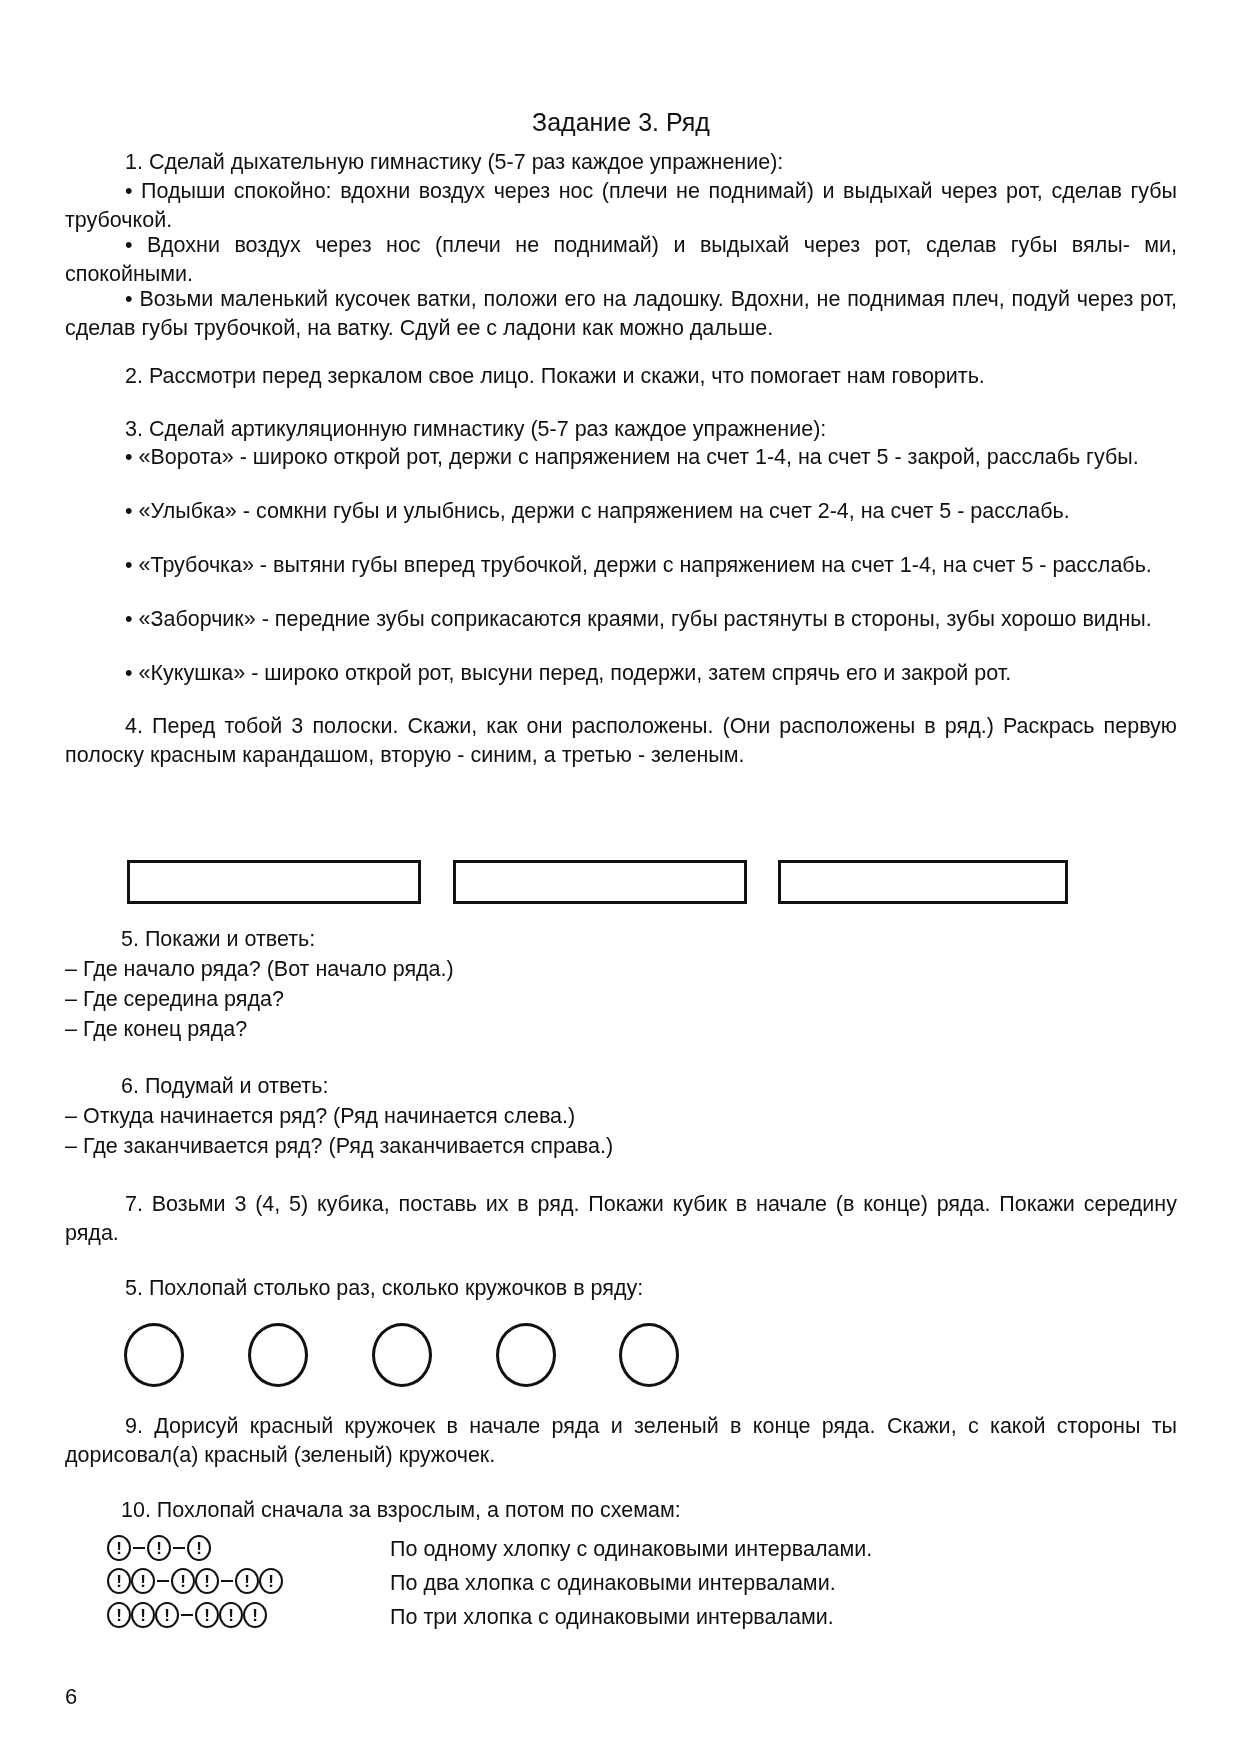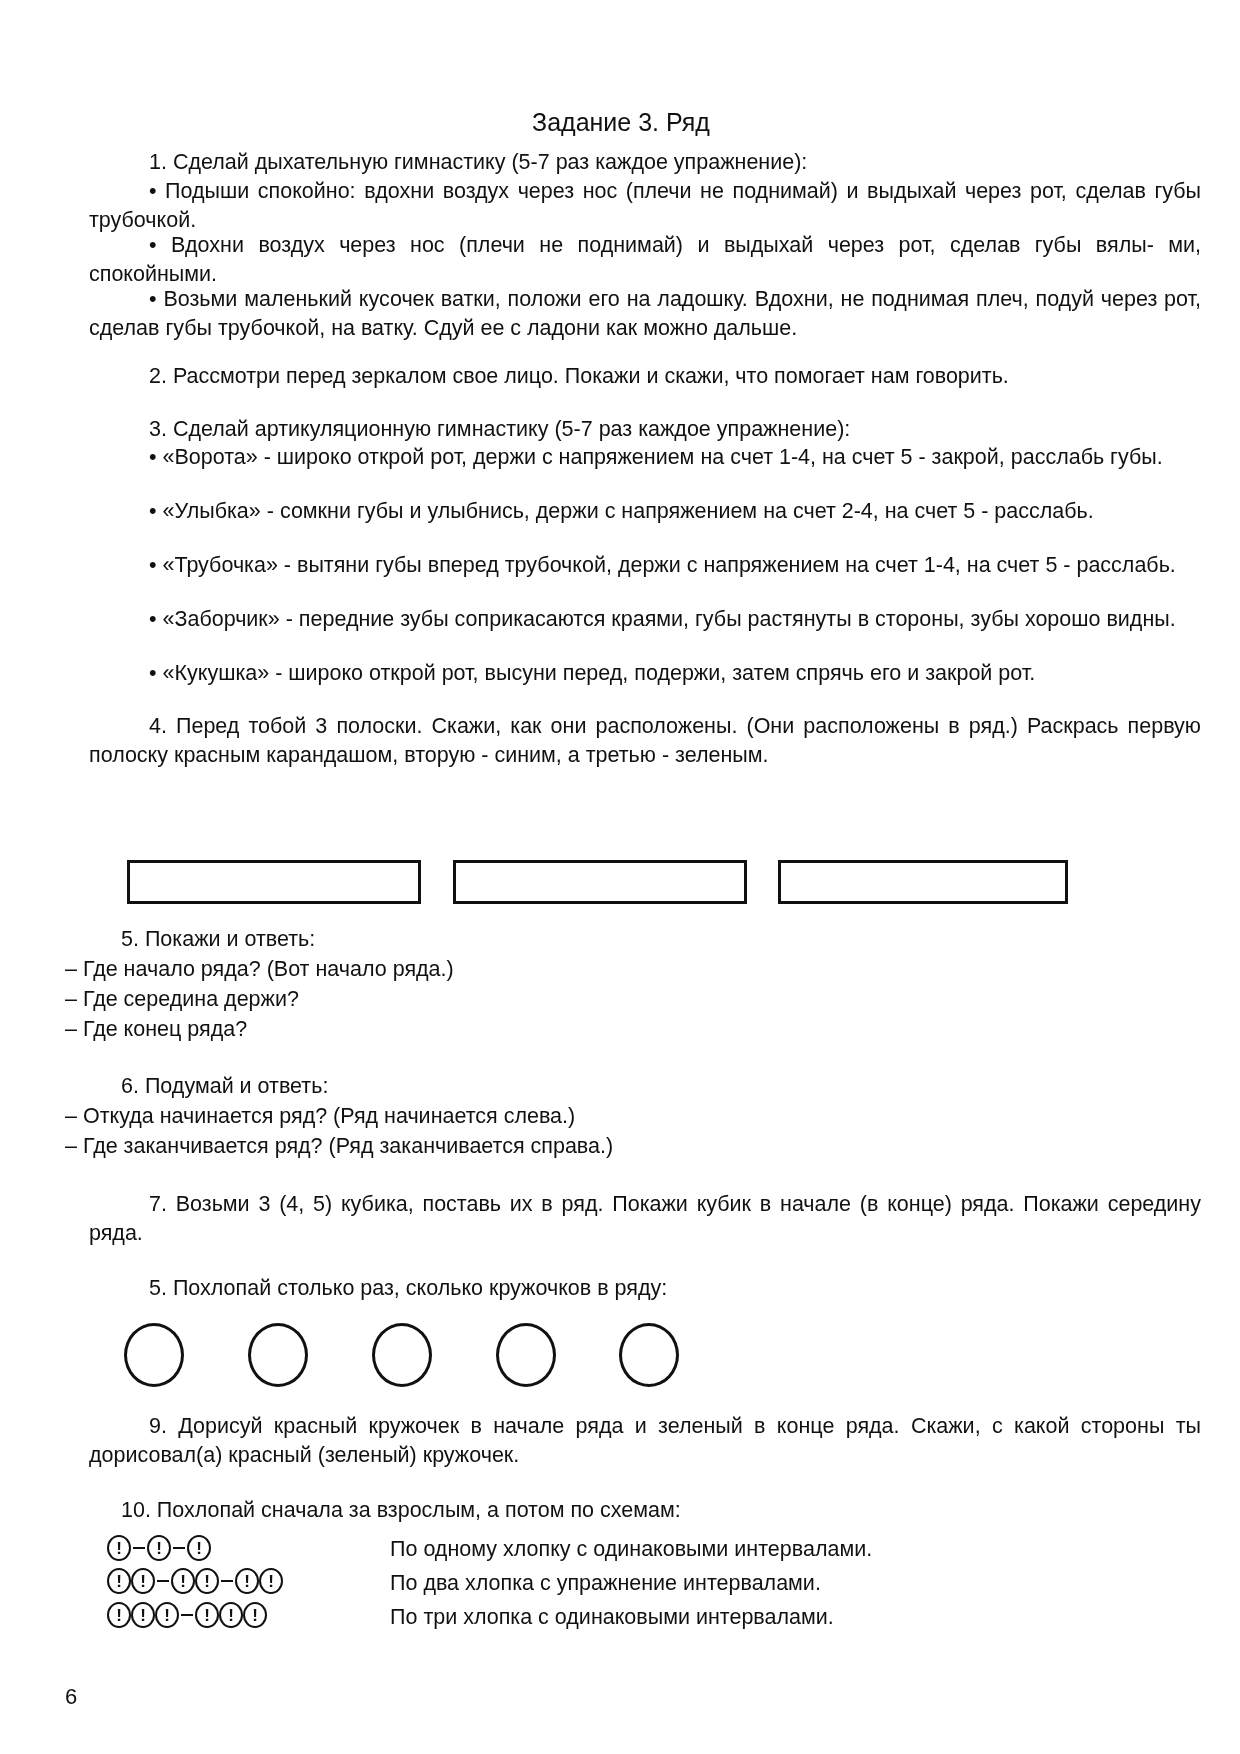--- a/index.html
+++ b/index.html
@@ -3,21 +3,21 @@
 <meta charset="utf-8">
 <style>
   html, body { margin: 0; padding: 0; background: #ffffff; }
   body { width: 1240px; height: 1754px; position: relative; overflow: hidden;
          font-family: "Liberation Sans", sans-serif; color: #111; }
   .page { position: absolute; left: 65px; top: 0; width: 1112px; }
   .title { position: absolute; left: 0; width: 1112px; top: 108px; text-align: center;
            font-weight: normal; font-size: 25px; }
   .p { position: absolute; left: 0; width: 1112px; font-size: 21.5px; line-height: 28.5px;
        text-align: justify; text-align-last: left; }
-  .ind { text-indent: 60px; margin-left: 24px; }
+  .ind { text-indent: 60px; }
   .line { position: absolute; left: 0; font-size: 21.5px; line-height: 28px; white-space: nowrap; }
   .strip { position: absolute; top: 860px; height: 44px; border: 3px solid #111; box-sizing: border-box; }
   .circle { position: absolute; top: 1323px; width: 60px; height: 64px; border: 3px solid #111;
             border-radius: 50%; box-sizing: border-box; }
   .scheme { position: absolute; left: 42px; display: flex; align-items: center; height: 30px; }
   .clap { width: 24px; height: 26px; border: 2px solid #111; border-radius: 50%; box-sizing: border-box;
           display: flex; align-items: center; justify-content: center; font-weight: bold; font-size: 17px;
           line-height: 1; font-family: "Liberation Sans", sans-serif; }
   .dash { width: 12px; height: 2px; background: #111; margin: 0 2px; }
   .page-num { position: absolute; left: 0; top: 1684px; font-size: 22px; }
@@ -42,21 +42,21 @@
   <div class="p ind" style="top:605px">• «Заборчик» - передние зубы соприкасаются краями, губы растянуты в стороны, зубы хорошо видны.</div>
   <div class="p ind" style="top:659px">• «Кукушка» - широко открой рот, высуни перед, подержи, затем спрячь его и закрой рот.</div>
 
   <div class="p ind" style="top:712px">4. Перед тобой 3 полоски. Скажи, как они расположены. (Они расположены в ряд.) Раскрась первую полоску красным карандашом, вторую - синим, а третью - зеленым.</div>
   <div class="strip" style="left:62px; width:294px"></div>
   <div class="strip" style="left:388px; width:294px"></div>
   <div class="strip" style="left:713px; width:290px"></div>
 
   <div class="line" style="top:925px; left:56px">5. Покажи и ответь:</div>
   <div class="line" style="top:955px">– Где начало ряда? (Вот начало ряда.)</div>
-  <div class="line" style="top:985px">– Где середина держи?</div>
+  <div class="line" style="top:985px">– Где середина ряда?</div>
   <div class="line" style="top:1015px">– Где конец ряда?</div>
 
   <div class="line" style="top:1072px; left:56px">6. Подумай и ответь:</div>
   <div class="line" style="top:1102px">– Откуда начинается ряд? (Ряд начинается слева.)</div>
   <div class="line" style="top:1132px">– Где заканчивается ряд? (Ряд заканчивается справа.)</div>
 
   <div class="p ind" style="top:1190px">7. Возьми 3 (4, 5) кубика, поставь их в ряд. Покажи кубик в начале (в конце) ряда. Покажи середину ряда.</div>
 
   <div class="p ind" style="top:1274px">5. Похлопай столько раз, сколько кружочков в ряду:</div>
   <div class="circle" style="left:59px"></div>
@@ -81,21 +81,21 @@
   <div class="scheme" style="top:1566px">
     <span class="clap">!</span>
     <span class="clap">!</span>
     <span class="dash"></span>
     <span class="clap">!</span>
     <span class="clap">!</span>
     <span class="dash"></span>
     <span class="clap">!</span>
     <span class="clap">!</span>
   </div>
-  <div class="line" style="top:1569px; left:325px">По два хлопка с упражнение интервалами.</div>
+  <div class="line" style="top:1569px; left:325px">По два хлопка с одинаковыми интервалами.</div>
 
   <div class="scheme" style="top:1600px">
     <span class="clap">!</span>
     <span class="clap">!</span>
     <span class="clap">!</span>
     <span class="dash"></span>
     <span class="clap">!</span>
     <span class="clap">!</span>
     <span class="clap">!</span>
   </div>

